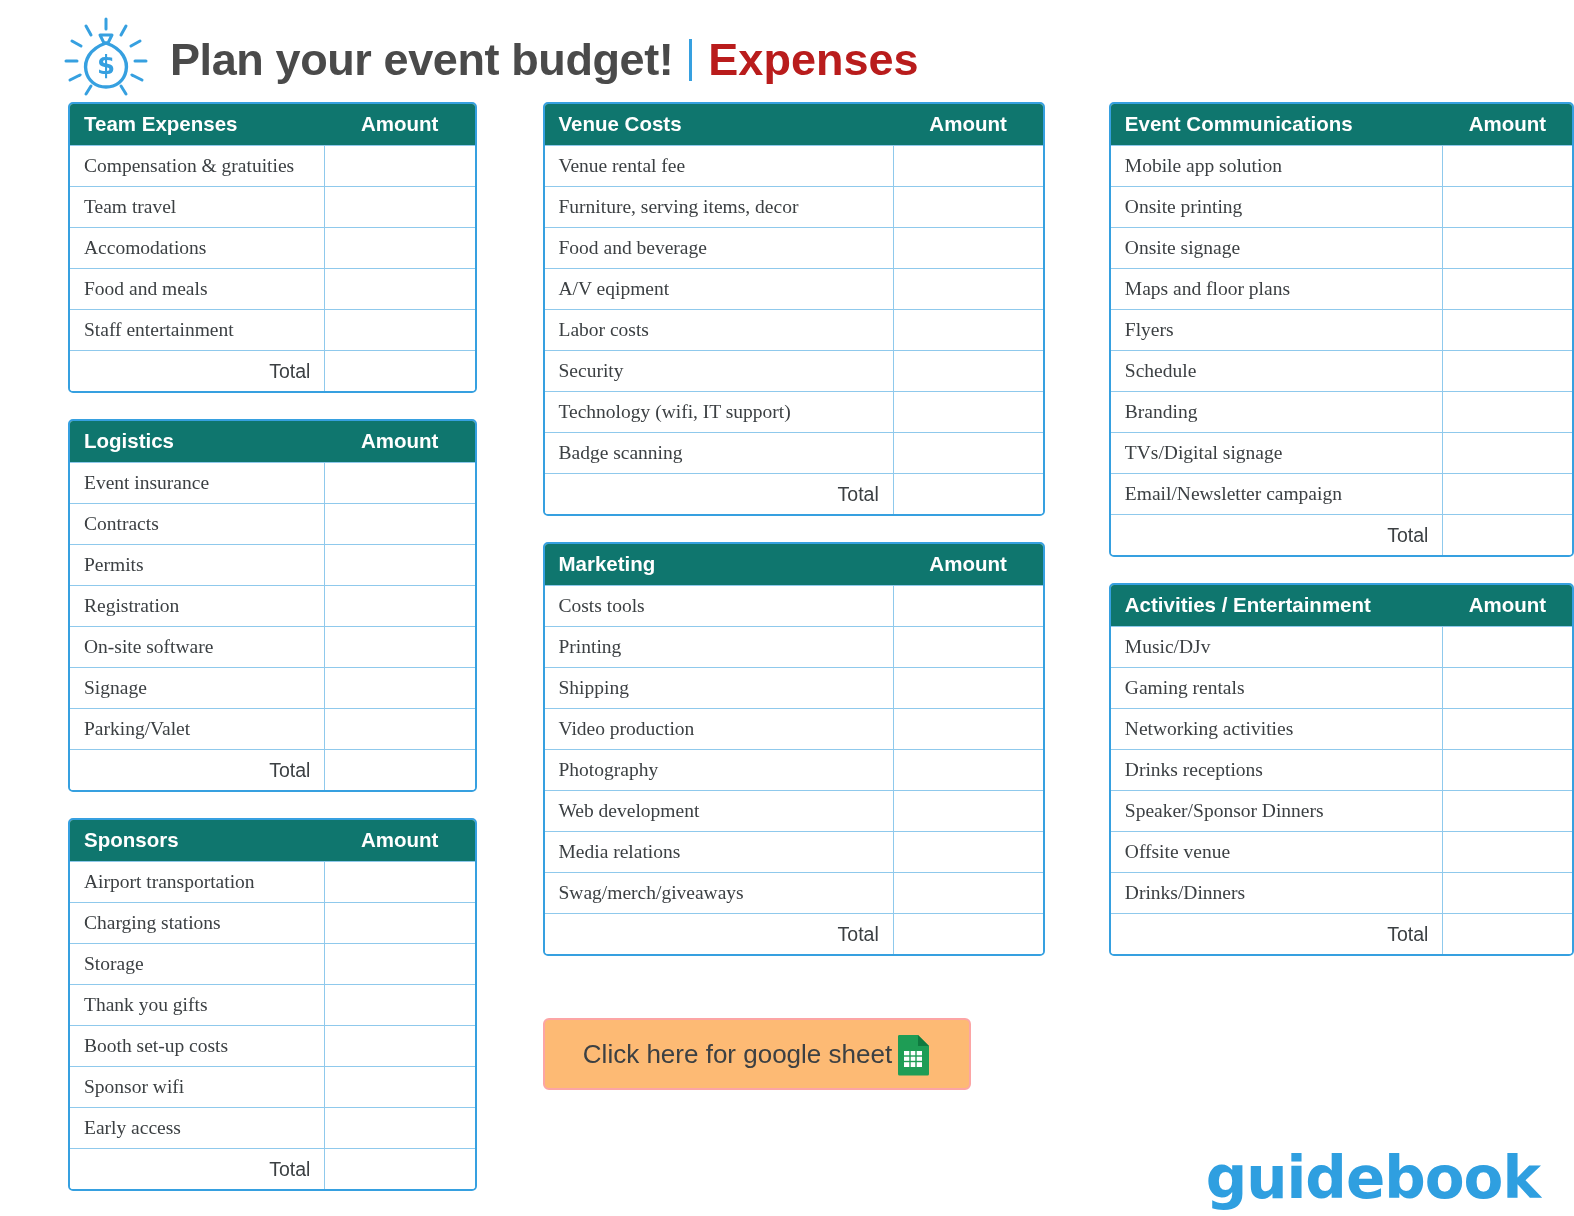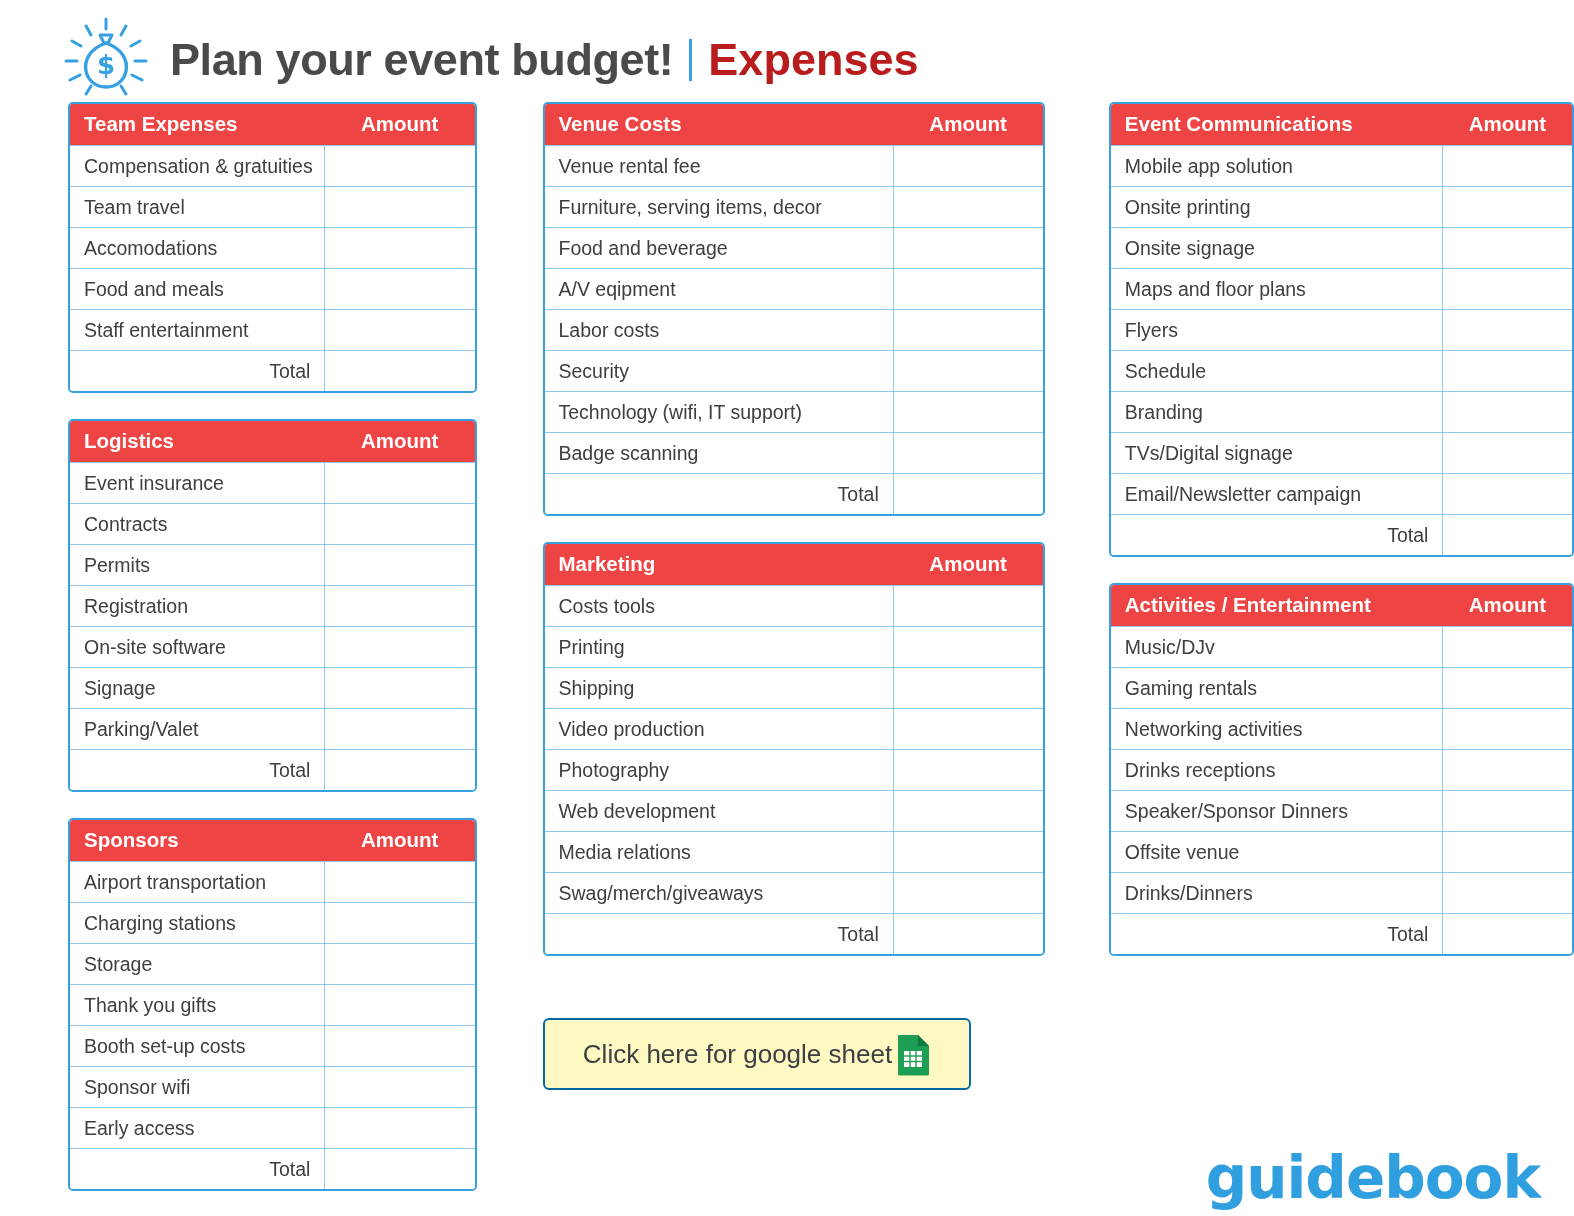--- a/index.html
+++ b/index.html
@@ -79,21 +79,21 @@
     margin-bottom: 26px;
     overflow: hidden;
     background: #fff;
   }
   table.budget {
     border-collapse: collapse;
     width: 100%;
     table-layout: fixed;
   }
   table.budget th {
-    background: #ef4444;
+    background: #0f766e;
     color: #ffffff;
     font-size: 20.5px;
     font-weight: bold;
     text-align: left;
     padding: 8px 0 9px 14px;
     height: 22px;
     border: none;
   }
   table.budget th.amount-head {
     text-align: center;
@@ -108,20 +108,21 @@
     background: #fff;
     overflow: hidden;
     white-space: nowrap;
   }
   table.budget td.amount-cell {
     padding: 0;
     border-right: none;
   }
   table.budget td.label-cell {
     border-left: none;
+    font-family: Liberation Serif, serif;
   }
   table.budget tr:last-child td {
     border-bottom: none;
   }
   table.budget td.total-label {
     text-align: right;
     padding-right: 14px;
     border-left: none;
   }
 
@@ -131,27 +132,27 @@
   .w-mid .lbl { width: 70%; }
   .w-mid .amt { width: 30%; }
   .w-wide .lbl { width: 72%; }
   .w-wide .amt { width: 28%; }
 
   
   .sheet-btn {
     margin-top: 62px;
     width: 424px;
     height: 68px;
-    border: 2px solid #0369a1;
+    border: 2px solid #fca5a5;
     border-radius: 6px;
     display: flex;
     align-items: center;
     justify-content: center;
     gap: 4px;
-    background: #fef9c3;
+    background: #fdba74;
     cursor: pointer;
   }
   .sheet-btn .btn-label {
     font-size: 26px;
     color: #3c4043;
   }
   .sheet-icon {
     width: 34px;
     height: 40px;
     position: relative;

